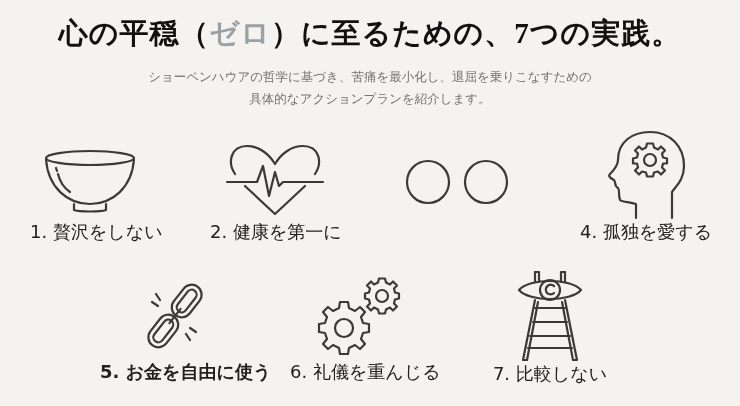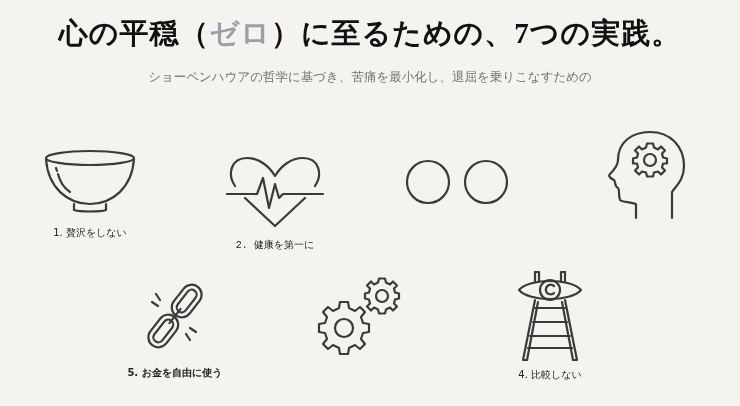--- a/index.html
+++ b/index.html
@@ -15,44 +15,45 @@
     font-family: Liberation Serif, serif; font-weight: bold; font-size: 29px;
     letter-spacing: 1px; color: #111;
   }
   .title .accent { color: #9aa1a6; }
   .subtitle {
     position: absolute; top: 66px; left: 0; width: 740px; text-align: center;
     font-size: 12.5px; line-height: 22px; color: #737373;
   }
   .item { position: absolute; text-align: center; }
   .item svg { display: block; margin: 0 auto; }
-  .label { font-size: 10px; color: #222; white-space: nowrap; margin-top: 6px; }
+  .label { font-size: 18px; color: #222; white-space: nowrap; }
   svg * { fill: none; stroke: #3a3a3a; stroke-width: 2.2; stroke-linecap: round; stroke-linejoin: round; }
 </style>
 </head>
 <body>
 
 <div class="title"><span>心の平穏（</span><span class="accent">ゼロ</span><span>）に至るための、7つの実践。</span></div>
 
 <div class="subtitle">
   <div>ショーペンハウアの哲学に基づき、苦痛を最小化し、退屈を乗りこなすための</div>
+  <div>具体的なアクションプランを紹介します。</div>
 </div>
 
 <div class="item" style="left:30px; top:148px; width:120px;">
   <svg width="100" height="72" viewBox="0 0 100 72">
     <ellipse cx="50" cy="10" rx="44" ry="7"></ellipse>
     <path d="M6 11 C8 40 28 56 50 56 C72 56 92 40 94 11"></path>
     <path d="M18 26 C20 34 24 40 30 44"></path>
     <path d="M16 20 L17 23"></path>
     <path d="M34 56 L34 62 C40 64 60 64 66 62 L66 56"></path>
   </svg>
   <div class="label">1. 贅沢をしない</div>
 </div>
 
-<div class="item" style="left:210px; top:152px; width:130px;font-family:Liberation Mono, monospace;">
+<div class="item" style="left:210px; top:140px; width:130px;">
   <svg width="100" height="80" viewBox="0 0 100 80">
     <path d="M10 34 C2 22 6 6 22 6 C34 6 44 14 50 24 C56 14 66 6 78 6 C94 6 98 22 90 34"></path>
     <path d="M20 46 L50 74 L80 46"></path>
     <path d="M2 42 L32 42 L38 26 L44 56 L50 32 L54 46 L58 42 L98 42"></path>
   </svg>
   <div class="label">2. 健康を第一に</div>
 </div>
 
 <div class="item" style="left:378px; top:148px; width:160px;">
   <svg width="110" height="72" viewBox="0 0 110 72">
@@ -62,20 +63,21 @@
 </div>
 
 <div class="item" style="left:580px; top:128px; width:130px;">
   <svg width="90" height="92" viewBox="0 0 90 92">
     <path d="M36 90 L36 76 C30 74 22 74 20 72 C18 66 20 62 18 60 C14 58 16 54 14 52 C10 50 8 48 10 46 C14 42 18 36 18 32 C18 14 32 4 50 4 C70 4 84 18 84 38 C84 52 76 58 72 64 L72 90"></path>
     <g transform="translate(50,32)">
       <circle r="6"></circle>
       <path d="M-3 -15 L3 -15 L4 -11 L8 -9 L11 -12 L15 -8 L12 -5 L13 -1 L17 0 L17 5 L13 5 L12 9 L15 12 L11 16 L8 13 L4 14 L3 18 L-3 18 L-4 14 L-8 13 L-11 16 L-15 12 L-12 9 L-13 5 L-17 5 L-17 0 L-13 -1 L-12 -5 L-15 -8 L-11 -12 L-8 -9 L-4 -11 Z" transform="translate(0,-1.5)"></path>
     </g>
   </svg>
+  <div class="label">4. 孤独を愛する</div>
 </div>
 
 <div class="item" style="left:100px; top:272px; width:150px;font-weight:bold;">
   <svg width="90" height="88" viewBox="0 0 90 88">
     <g transform="rotate(-52 45 44)">
       <rect x="8" y="34" width="36" height="20" rx="10"></rect>
       <rect x="13" y="39" width="26" height="10" rx="5"></rect>
       <rect x="46" y="34" width="36" height="20" rx="10"></rect>
       <rect x="51" y="39" width="26" height="10" rx="5"></rect>
       <path d="M36 44 L54 44"></path>
@@ -92,32 +94,33 @@
   <svg width="100" height="88" viewBox="0 0 100 88">
     <g transform="translate(34,56)">
       <circle r="9"></circle>
       <path d="M-4 -24 L4 -24 L5 -18 L11 -15 L16 -19 L21 -14 L17 -9 L19 -3 L25 -2 L25 6 L19 7 L17 13 L21 18 L16 23 L11 19 L5 22 L4 28 L-4 28 L-5 22 L-11 19 L-16 23 L-21 18 L-17 13 L-19 7 L-25 6 L-25 -2 L-19 -3 L-17 -9 L-21 -14 L-16 -19 L-11 -15 L-5 -18 Z" transform="translate(0,-2)"></path>
     </g>
     <g transform="translate(72,24)">
       <circle r="6"></circle>
       <path d="M-3 -16 L3 -16 L4 -12 L8 -10 L11 -13 L15 -9 L12 -6 L13 -2 L17 -1 L17 4 L13 5 L12 9 L15 12 L11 16 L8 13 L4 15 L3 19 L-3 19 L-4 15 L-8 13 L-11 16 L-15 12 L-12 9 L-13 5 L-17 4 L-17 -1 L-13 -2 L-12 -6 L-15 -9 L-11 -13 L-8 -10 L-4 -12 Z" transform="translate(0,-1.5)"></path>
     </g>
   </svg>
+  <div class="label">6. 礼儀を重んじる</div>
 </div>
 
 <div class="item" style="left:490px; top:268px; width:120px;">
   <svg width="70" height="94" viewBox="0 0 70 94">
     <path d="M20 4 L24 4 L24 14"></path>
     <path d="M46 14 L46 4 L50 4"></path>
     <path d="M20 4 L20 14"></path>
     <path d="M50 4 L50 14"></path>
     <path d="M4 22 C14 10 56 10 66 22 C56 34 14 34 4 22 Z"></path>
     <circle cx="35" cy="22" r="10"></circle>
     <path d="M39 18 C35 15 30 18 31 23 C32 27 37 27 39 25"></path>
     <path d="M20 32 L8 92 L12 92 L23 34"></path>
     <path d="M50 32 L62 92 L58 92 L47 34"></path>
     <path d="M20 40 L50 40"></path>
     <path d="M18 54 L52 54"></path>
     <path d="M15 68 L55 68"></path>
     <path d="M13 80 L57 80"></path>
   </svg>
-  <div class="label">4. 比較しない</div>
+  <div class="label">7. 比較しない</div>
 </div>
 
 </body></html>

